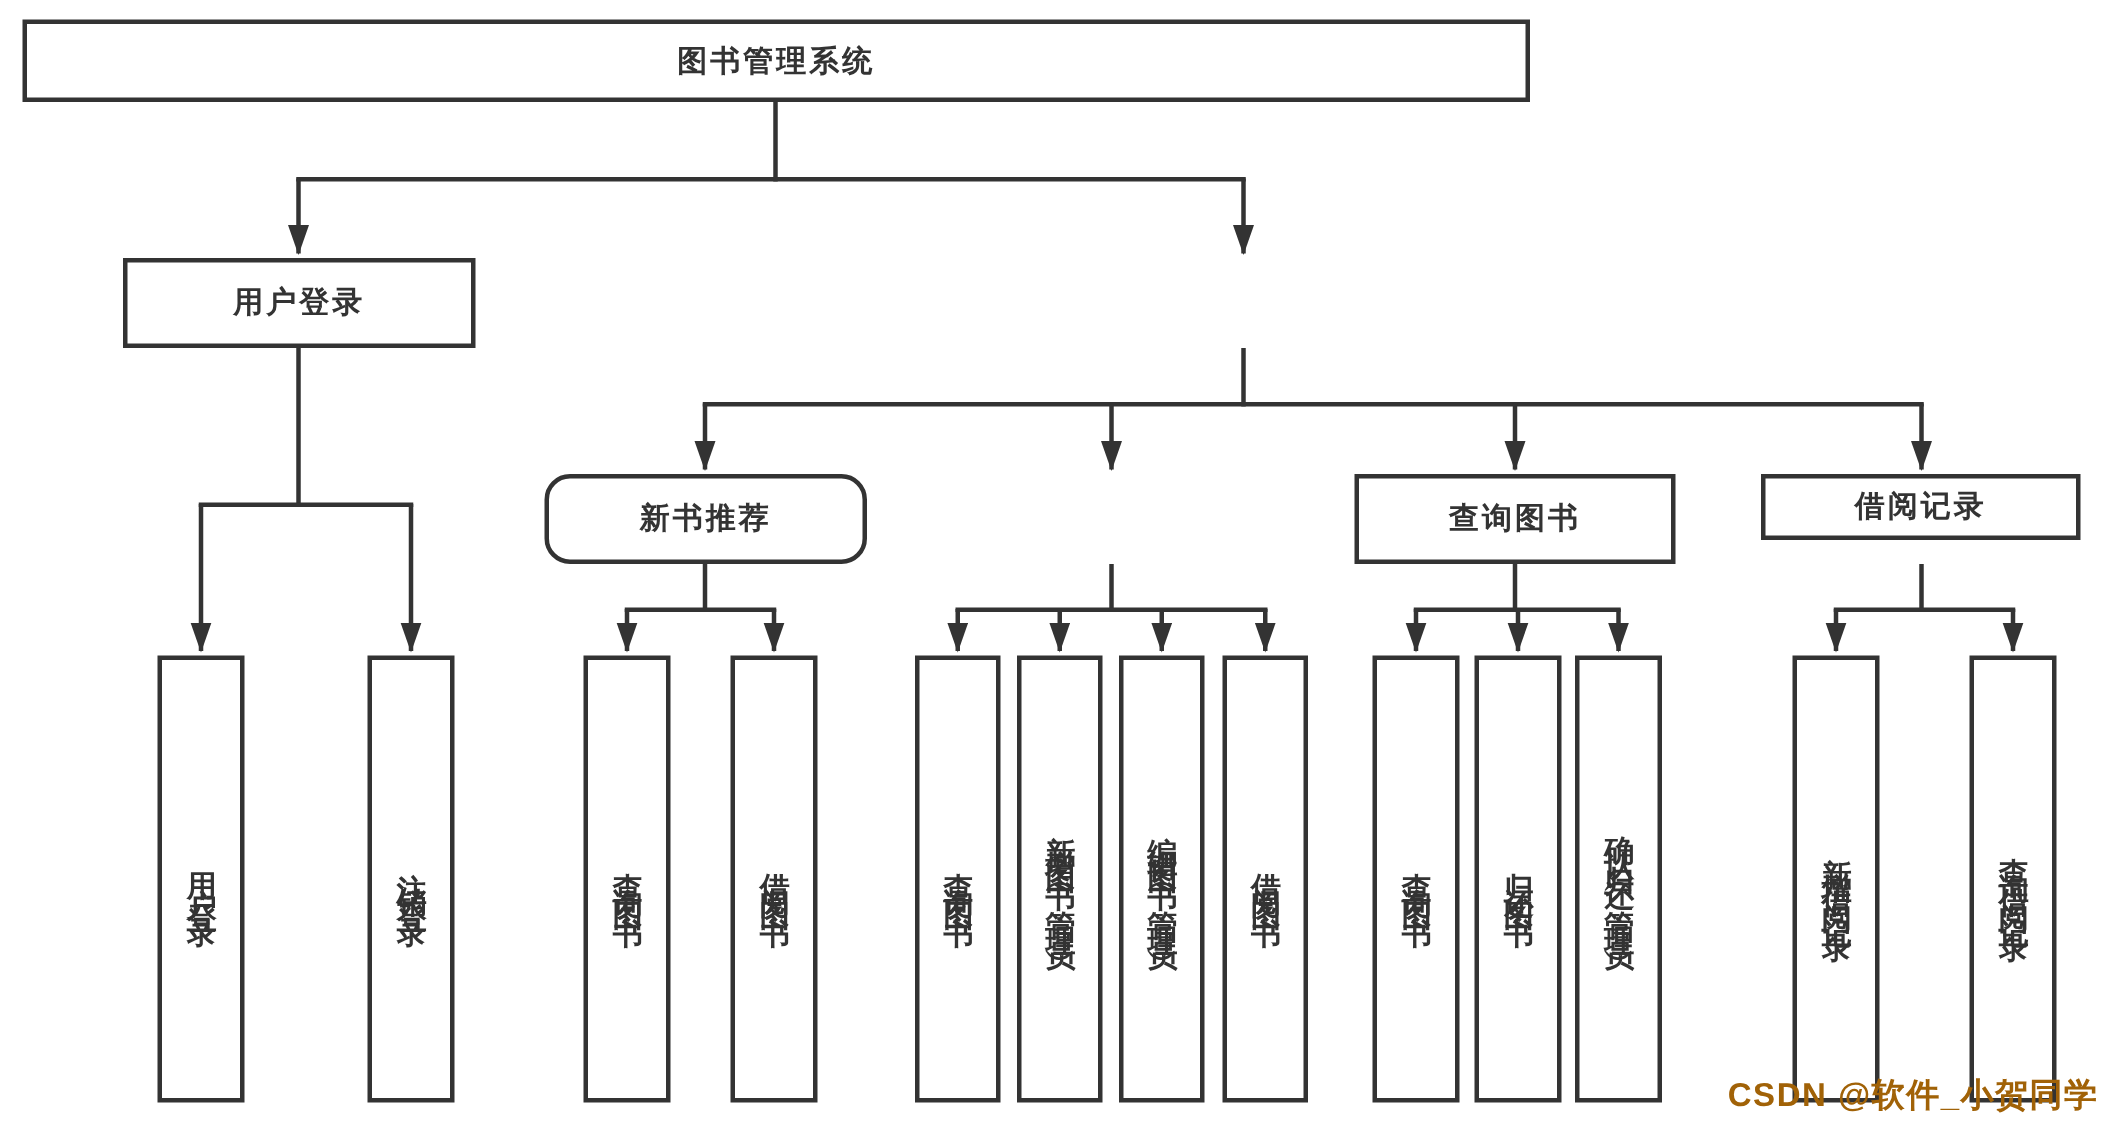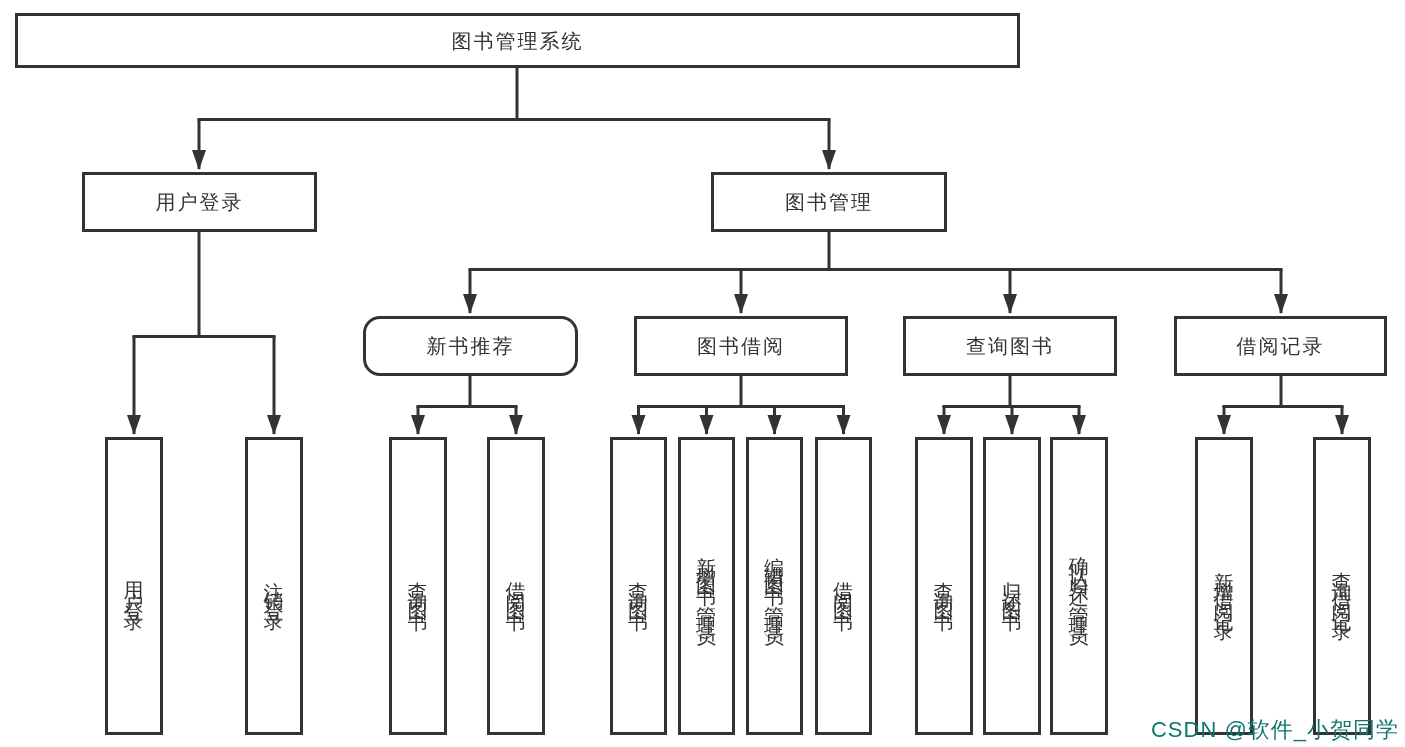--- a/index.html
+++ b/index.html
@@ -3,20 +3,21 @@
 <meta charset="utf-8">
 <title>Diagram</title>
 <style>
   html,body{margin:0;padding:0;background:#ffffff;}
   .canvas{
     position:relative;
     width:1405px;height:747px;
     background:#ffffff;
     font-family:"Liberation Sans","DejaVu Sans",sans-serif;
     overflow:hidden;
+    font-weight:bold;
   }
   .wires{position:absolute;left:0;top:0;pointer-events:none;}
   .node{
     position:absolute;
     box-sizing:border-box;
     border:3px solid #333333;
     background:#ffffff;
     display:flex;
     align-items:center;
     justify-content:center;
@@ -34,21 +35,21 @@
     font-size:20px;
     letter-spacing:10px;
     line-height:1;
     white-space:nowrap;
   }
   .watermark{
     position:absolute;
     right:6px;
     bottom:2px;
     font-size:22px;
-    color:#0f766e;
+    color:#a16207;
     letter-spacing:1px;
     z-index:5;
     white-space:nowrap;
   }
 </style>
 </head>
 <body>
 
 <div class="canvas">
 
@@ -102,34 +103,28 @@
     </g>
   </svg>
 
   <div class="node node-h" style="left:15px;top:13px;width:1005px;height:55px;">
     <span>图书管理系统</span>
   </div>
 
   <div class="node node-h" style="left:82px;top:172px;width:235px;height:60px;">
     <span>用户登录</span>
   </div>
-  <div class="node node-h" style="left:711px;top:172px;width:236px;height:60px;">
-    <span>图书管理</span>
-  </div>
 
   <div class="node node-h" style="left:363px;top:316px;width:215px;height:60px;border-radius:17px;">
     <span>新书推荐</span>
   </div>
-  <div class="node node-h" style="left:634px;top:316px;width:214px;height:60px;">
-    <span>图书借阅</span>
-  </div>
   <div class="node node-h" style="left:903px;top:316px;width:214px;height:60px;">
     <span>查询图书</span>
   </div>
-  <div class="node node-h" style="left:1174px;top:316px;width:213px;height:60px;">
+  <div class="node node-h" style="left:1174px;top:316px;width:213px;height:44px;">
     <span>借阅记录</span>
   </div>
 
   <div class="node node-v" style="left:105px;top:437px;width:58px;height:298px;">
     <span>用户登录</span>
   </div>
   <div class="node node-v" style="left:245px;top:437px;width:58px;height:298px;">
     <span>注销登录</span>
   </div>
 

